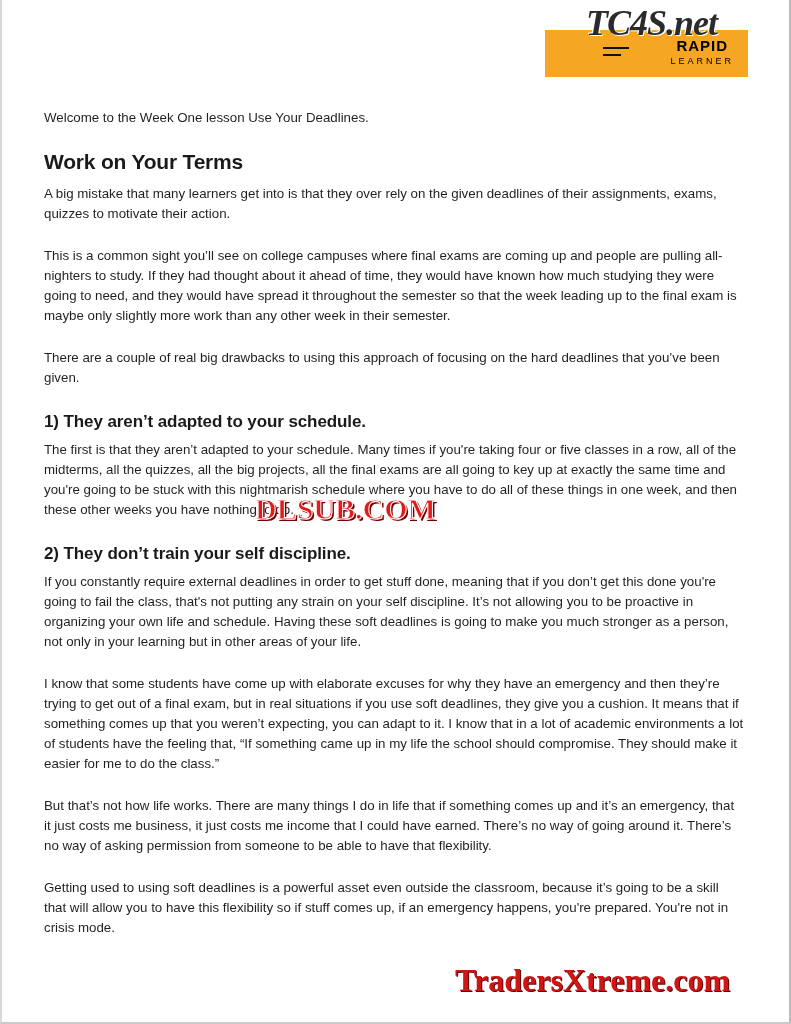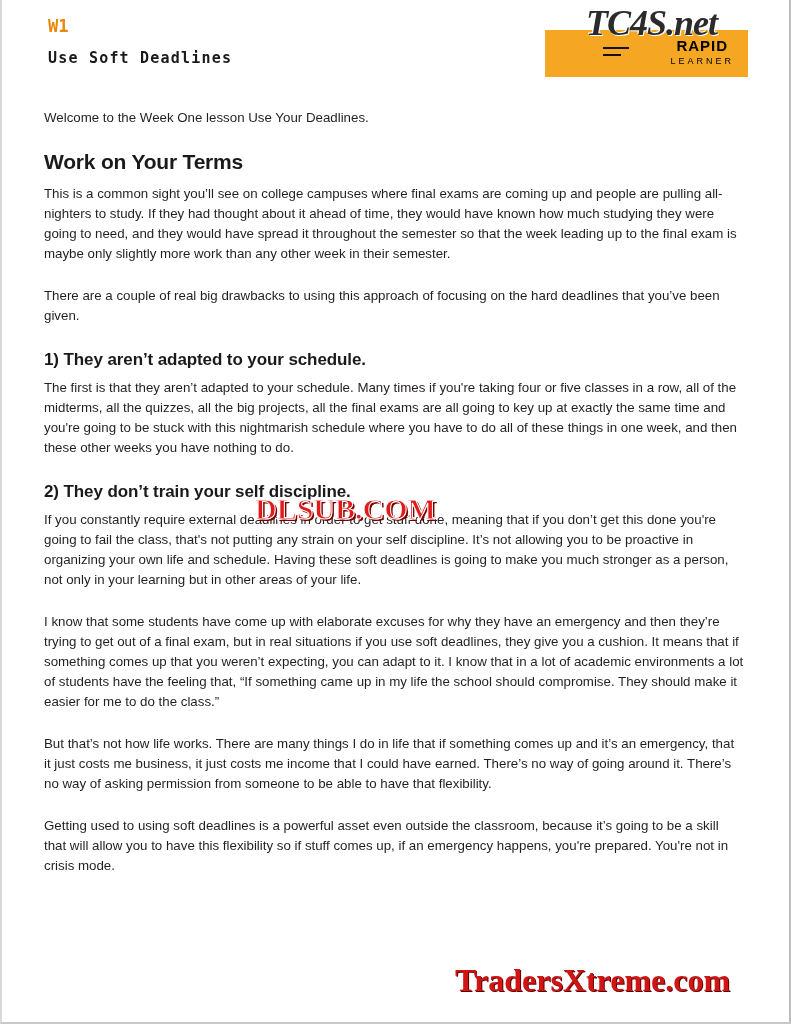--- a/index.html
+++ b/index.html
@@ -184,41 +184,38 @@
     letter-spacing: -0.1px;
   }
 </style>
 </head>
 <body>
 
 <div class="page">
 
   <div class="page-edge"></div>
 
-  <div class="header">
-    <div class="hdr-w1">W1</div>
-    <div class="hdr-title">Use Soft Deadlines</div>
-  </div>
 
   <div class="logo-box">
     <div class="logo-dash"></div>
     <div class="logo-dash2"></div>
     <div class="logo-inner">
       <div class="logo-rapid">RAPID</div>
       <div class="logo-learner">LEARNER</div>
     </div>
   </div>
 
   <div class="wm-tc4s">TC4S.net</div>
 
   <div class="content">
     <p class="body">Welcome to the Week One lesson Use Your Deadlines.</p>
 
     <h2 class="section">Work on Your Terms</h2>
 
+    <p class="body">A big mistake that many learners get into is that they over rely on the given deadlines of their assignments, exams, quizzes to motivate their action.</p>
     <p class="body">This is a common sight you’ll see on college campuses where final exams are coming up and people are pulling all-nighters to study. If they had thought about it ahead of time, they would have known how much studying they were going to need, and they would have spread it throughout the semester so that the week leading up to the final exam is maybe only slightly more work than any other week in their semester.</p>
     <p class="body">There are a couple of real big drawbacks to using this approach of focusing on the hard deadlines that you’ve been given.</p>
 
     <h3 class="sub">1) They aren’t adapted to your schedule.</h3>
     <p class="body">The first is that they aren’t adapted to your schedule. Many times if you're taking four or five classes in a row, all of the midterms, all the quizzes, all the big projects, all the final exams are all going to key up at exactly the same time and you're going to be stuck with this nightmarish schedule where you have to do all of these things in one week, and then these other weeks you have nothing to do.</p>
 
     <h3 class="sub">2) They don’t train your self discipline.</h3>
     <p class="body">If you constantly require external deadlines in order to get stuff done, meaning that if you don’t get this done you're going to fail the class, that's not putting any strain on your self discipline. It’s not allowing you to be proactive in organizing your own life and schedule. Having these soft deadlines is going to make you much stronger as a person, not only in your learning but in other areas of your life.</p>
 
     <p class="body">I know that some students have come up with elaborate excuses for why they have an emergency and then they’re trying to get out of a final exam, but in real situations if you use soft deadlines, they give you a cushion. It means that if something comes up that you weren’t expecting, you can adapt to it. I know that in a lot of academic environments a lot of students have the feeling that, “If something came up in my life the school should compromise. They should make it easier for me to do the class.”</p>

